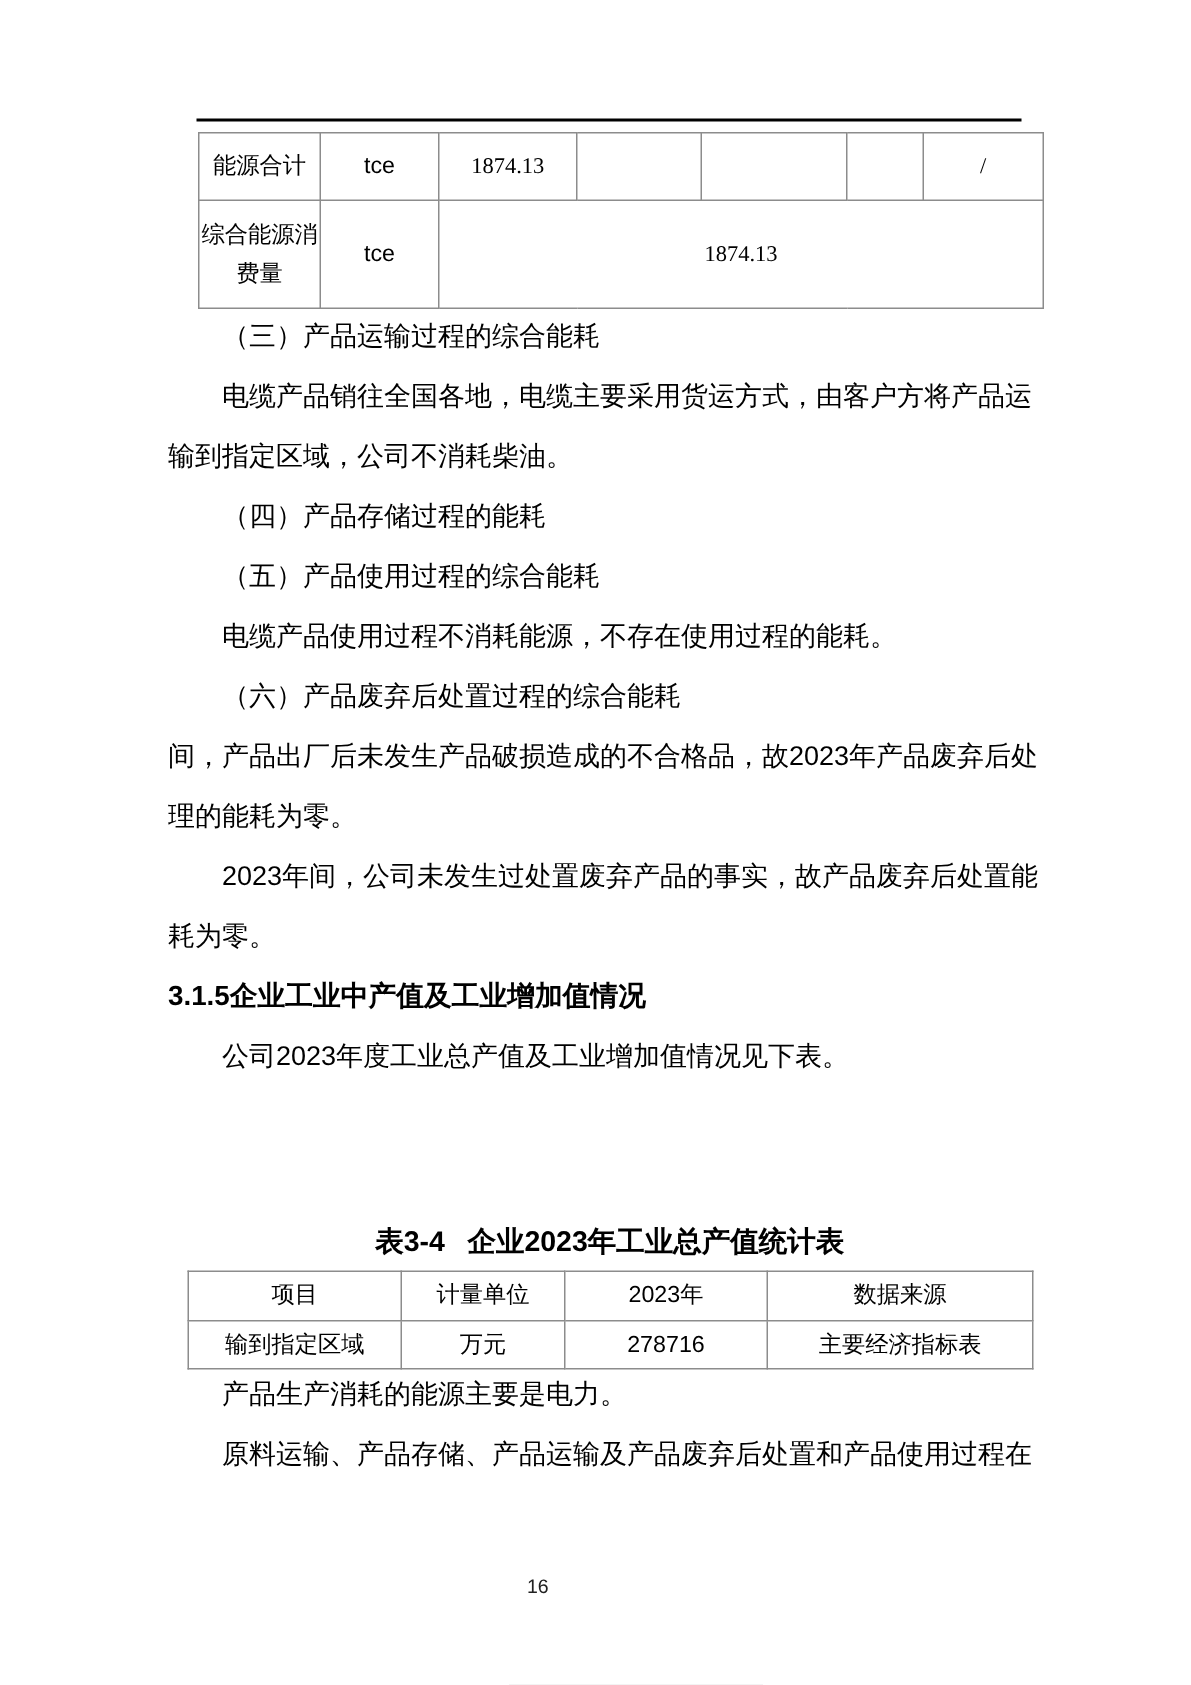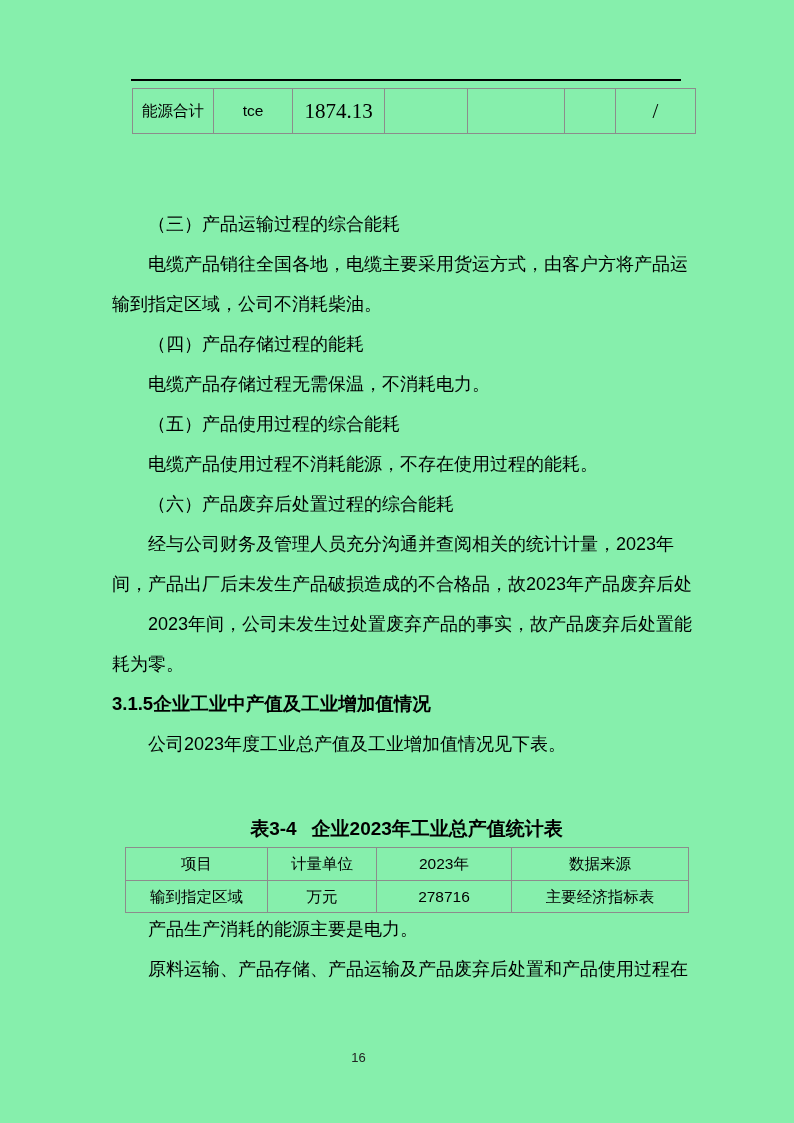--- a/index.html
+++ b/index.html
@@ -1,34 +1,34 @@
 <!DOCTYPE html>
 <html><head>
 <meta charset="utf-8">
 <style>
   html,body{margin:0;padding:0;background:#e9e9e9;}
   .page{
     position:relative;
     width:794px;height:1123px;
     margin:0 auto;
-    background:#86efac;
+    background:#ffffff;
     font-family:"Liberation Sans","DejaVu Sans",sans-serif;
     color:#000;
     overflow:hidden;
   }
   .top-rule{
     position:absolute;left:131px;top:79px;width:550px;height:2px;background:#000;
   }
   table{border-collapse:collapse;table-layout:fixed;}
   td,th{padding:0;border:1px solid #8c8c8c;text-align:center;vertical-align:middle;
         font-weight:400;font-size:15.5px;line-height:26px;overflow:hidden;}
   .t1{position:absolute;left:132px;top:88px;width:563px;}
   .t1 .r1 td{height:44px;}
   .t1 .r2 td{height:71px;}
-  .serif{font-family:"Liberation Serif","DejaVu Serif",serif;font-size:21px;}
+  .serif{font-family:"Liberation Serif","DejaVu Serif",serif;font-size:15px;}
   .t2{position:absolute;left:125px;top:847px;width:563px;}
   .t2 .hrow th{height:32px;}
   .t2 .drow td{height:31px;}
   .bodyA{position:absolute;left:112px;top:204px;width:600px;font-size:18px;line-height:40px;}
   .bodyB{position:absolute;left:112px;top:909px;width:600px;font-size:18px;line-height:40px;}
   .bodyA p,.bodyB p{margin:0;white-space:nowrap;letter-spacing:0;}
   .ind{padding-left:36px;}
   .hd{font-weight:700;font-size:18.5px;}
   .caption{
     position:absolute;left:125px;top:814px;width:563px;height:30px;
@@ -58,34 +58,38 @@
     <tbody>
         <tr class="r1">
       <td>能源合计</td>
       <td>tce</td>
       <td class="serif">1874.13</td>
       <td></td>
       <td></td>
       <td></td>
       <td class="serif">/</td>
     </tr>
+    <tr class="r2">
+      <td>综合能源消费量</td>
+      <td>tce</td>
+      <td class="serif" colspan="5">1874.13</td>
+    </tr>
   </tbody>
     </table>
 
   <div class="bodyA">
     <p class="ind">（三）产品运输过程的综合能耗</p>
     <p class="ind">电缆产品销往全国各地，电缆主要采用货运方式，由客户方将产品运</p>
     <p>输到指定区域，公司不消耗柴油。</p>
     <p class="ind">（四）产品存储过程的能耗</p>
-    <p class="ind">电缆产品存储过程无需保温，不消耗电力。</p>
     <p class="ind">（五）产品使用过程的综合能耗</p>
     <p class="ind">电缆产品使用过程不消耗能源，不存在使用过程的能耗。</p>
     <p class="ind">（六）产品废弃后处置过程的综合能耗</p>
-    <p class="ind">经与公司财务及管理人员充分沟通并查阅相关的统计计量，2023年</p>
     <p>间，产品出厂后未发生产品破损造成的不合格品，故2023年产品废弃后处</p>
+    <p>理的能耗为零。</p>
     <p class="ind">2023年间，公司未发生过处置废弃产品的事实，故产品废弃后处置能</p>
     <p>耗为零。</p>
     <p class="hd">3.1.5企业工业中产值及工业增加值情况</p>
     <p class="ind">公司2023年度工业总产值及工业增加值情况见下表。</p>
   </div>
 
   <div class="caption">
     <span class="cap-label">表3-4</span><span>企业2023年工业总产值统计表</span>
   </div>
 

